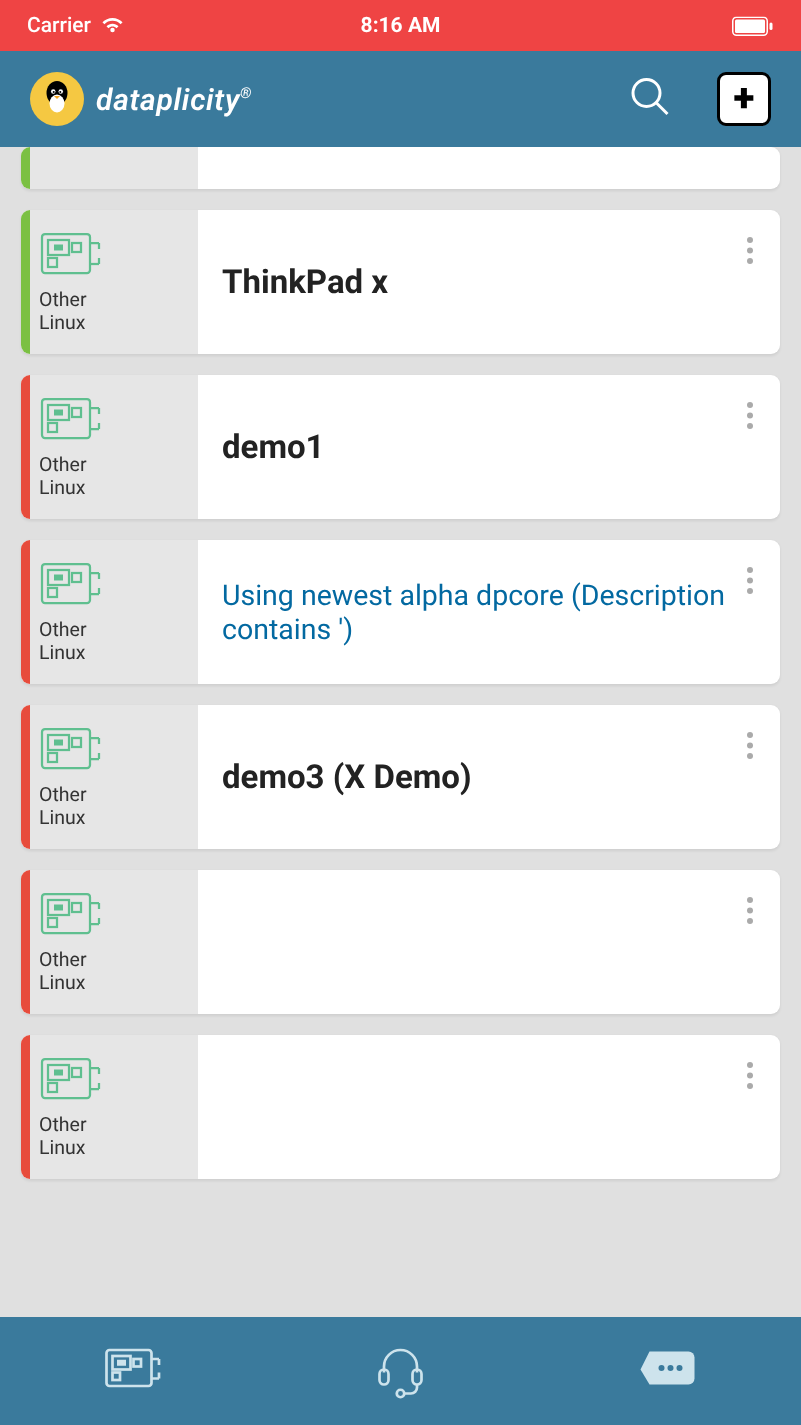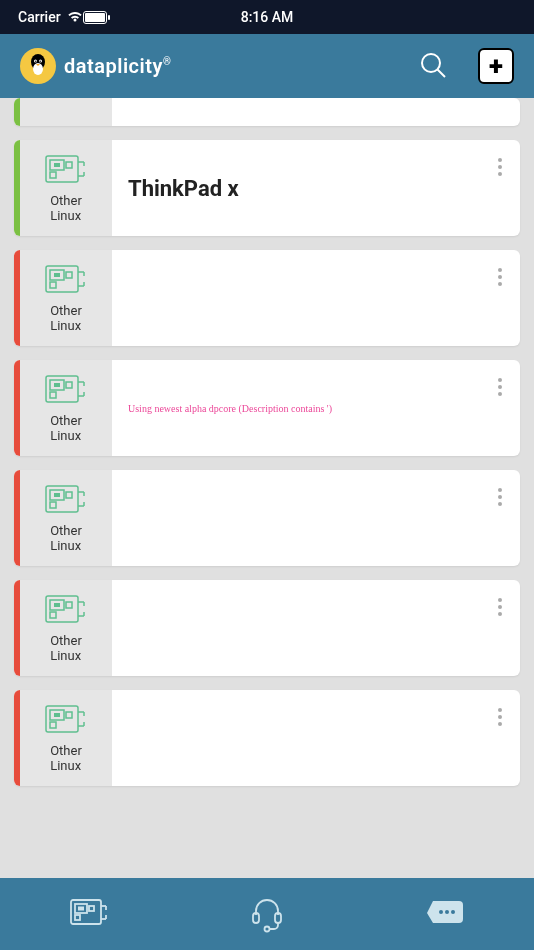--- a/index.html
+++ b/index.html
@@ -1,48 +1,48 @@
 <!DOCTYPE html>
 <html><head>
   <meta charset="utf-8">
   <style>
     * { margin: 0; padding: 0; box-sizing: border-box; font-family: -apple-system, BlinkMacSystemFont, "Segoe UI", Roboto, sans-serif; }
     body { width: 534px; height: 950px; background: #e0e0e0; overflow: hidden; position: relative; }
     
-    .status-bar { height: 34px; background: #0f172a; display: flex; align-items: center; padding: 0 18px; color: #fff; font-size: 14px; font-weight: 500; }
+    .status-bar { height: 34px; background: #ef4444; display: flex; align-items: center; justify-content: space-between; padding: 0 18px; color: #fff; font-size: 14px; font-weight: 500; }
     .status-left { display: flex; align-items: center; gap: 6px; }
-    .status-center { position: absolute; left: 50%; transform: translateX(-50%); }
+    .status-center { position: absolute; left: 50%; transform: translateX(-50%); font-weight: bold; }
     .status-right { display: flex; align-items: center; }
     
     .header { height: 64px; background: #3a7a9c; display: flex; align-items: center; justify-content: space-between; padding: 0 20px; }
     .brand { display: flex; align-items: center; gap: 8px; }
     .brand-logo { width: 36px; height: 36px; border-radius: 50%; background: #f5c842; display: flex; align-items: center; justify-content: center; position: relative; }
-    .brand-text { color: #fff; font-size: 20px; font-weight: 600; letter-spacing: 0.5px; }
+    .brand-text { color: #fff; font-size: 20px; font-weight: 600; letter-spacing: 0.5px; font-style: italic; }
     .brand-text sup { font-size: 10px; font-weight: 400; }
     .header-actions { display: flex; align-items: center; gap: 26px; }
     .search-btn { background: none; border: none; cursor: pointer; padding: 4px; }
     .add-btn { width: 36px; height: 36px; background: #fff; border-radius: 6px; border: 2px solid #000; display: flex; align-items: center; justify-content: center; cursor: pointer; font-size: 26px; font-weight: 900; line-height: 1; }
     
     .device-list { height: calc(950px - 34px - 64px - 72px); overflow-y: auto; padding: 0 14px; }
     .device-list::-webkit-scrollbar { display: none; }
     
     .device-card { display: flex; background: #fff; border-radius: 6px; margin-bottom: 14px; box-shadow: 0 1px 2px rgba(0,0,0,0.08); min-height: 96px; overflow: hidden; position: relative; }
     .device-card.partial { min-height: 28px; height: 28px; }
     .device-card.partial .device-side { padding-top: 0; justify-content: flex-start; }
     
     .status-strip { width: 6px; flex-shrink: 0; }
     .status-strip.green { background: #7bc043; }
     .status-strip.red { background: #e74c3c; }
     
-    .device-side { width: 92px; background: #e6e6e6; display: flex; flex-direction: column; align-items: center; justify-content: center; padding: 10px 6px; gap: 6px; flex-shrink: 0; }
+    .device-side { width: 112px; background: #e6e6e6; display: flex; flex-direction: column; justify-content: center; padding: 10px 6px; gap: 6px; flex-shrink: 0; }
     .device-os-label { font-size: 13px; line-height: 1.15; text-align: left; color: #333; font-weight: 400; }
     
     .device-body { flex: 1; padding: 14px 16px; display: flex; flex-direction: column; justify-content: center; gap: 4px; }
     .device-title { font-weight: 700; font-size: 22px; color: #222; }
-    .device-desc { font-size: 10px; color: #ec4899; font-family: Liberation Serif, serif; }
+    .device-desc { font-size: 19px; color: #0369a1; }
     
     .kebab { position: absolute; top: 14px; right: 14px; cursor: pointer; display: flex; flex-direction: column; gap: 3px; padding: 4px; }
     .kebab span { width: 4px; height: 4px; background: #aaa; border-radius: 50%; display: block; }
     
     .bottom-nav { position: absolute; bottom: 0; left: 0; right: 0; height: 72px; background: #3a7a9c; display: flex; align-items: center; justify-content: space-around; }
     .nav-item { flex: 1; display: flex; align-items: center; justify-content: center; cursor: pointer; height: 100%; }
     .nav-item.active { }
   </style>
 </head>
 <body>
@@ -139,20 +139,23 @@
           <rect x="10" y="11" width="6" height="4" fill="#5fbf8f" stroke="none"></rect>
           <rect x="6" y="20" width="6" height="6"></rect>
           <rect x="22" y="10" width="6" height="6"></rect>
           <line x1="34" y1="10" x2="40" y2="10"></line>
           <line x1="40" y1="10" x2="40" y2="14"></line>
           <line x1="34" y1="24" x2="40" y2="24"></line>
           <line x1="40" y1="24" x2="40" y2="20"></line>
         </svg>
       <div class="device-os-label">Other<br>Linux</div>
     </div>
+    <div class="device-body">
+      <div class="device-title">demo1</div>
+    </div>
     <div class="kebab">
         <span></span>
         <span></span>
         <span></span>
       </div>
   </div>
 
   <div class="device-card">
     <div class="status-strip red"></div>
     <div class="device-side">
@@ -187,20 +190,23 @@
           <rect x="6" y="8" width="14" height="10"></rect>
           <rect x="10" y="11" width="6" height="4" fill="#5fbf8f" stroke="none"></rect>
           <rect x="6" y="20" width="6" height="6"></rect>
           <rect x="22" y="10" width="6" height="6"></rect>
           <line x1="34" y1="10" x2="40" y2="10"></line>
           <line x1="40" y1="10" x2="40" y2="14"></line>
           <line x1="34" y1="24" x2="40" y2="24"></line>
           <line x1="40" y1="24" x2="40" y2="20"></line>
         </svg>
       <div class="device-os-label">Other<br>Linux</div>
+    </div>
+    <div class="device-body">
+      <div class="device-title">demo3 (X Demo)</div>
     </div>
     <div class="kebab">
         <span></span>
         <span></span>
         <span></span>
       </div>
   </div>
 
   <div class="device-card">
     <div class="status-strip red"></div>

